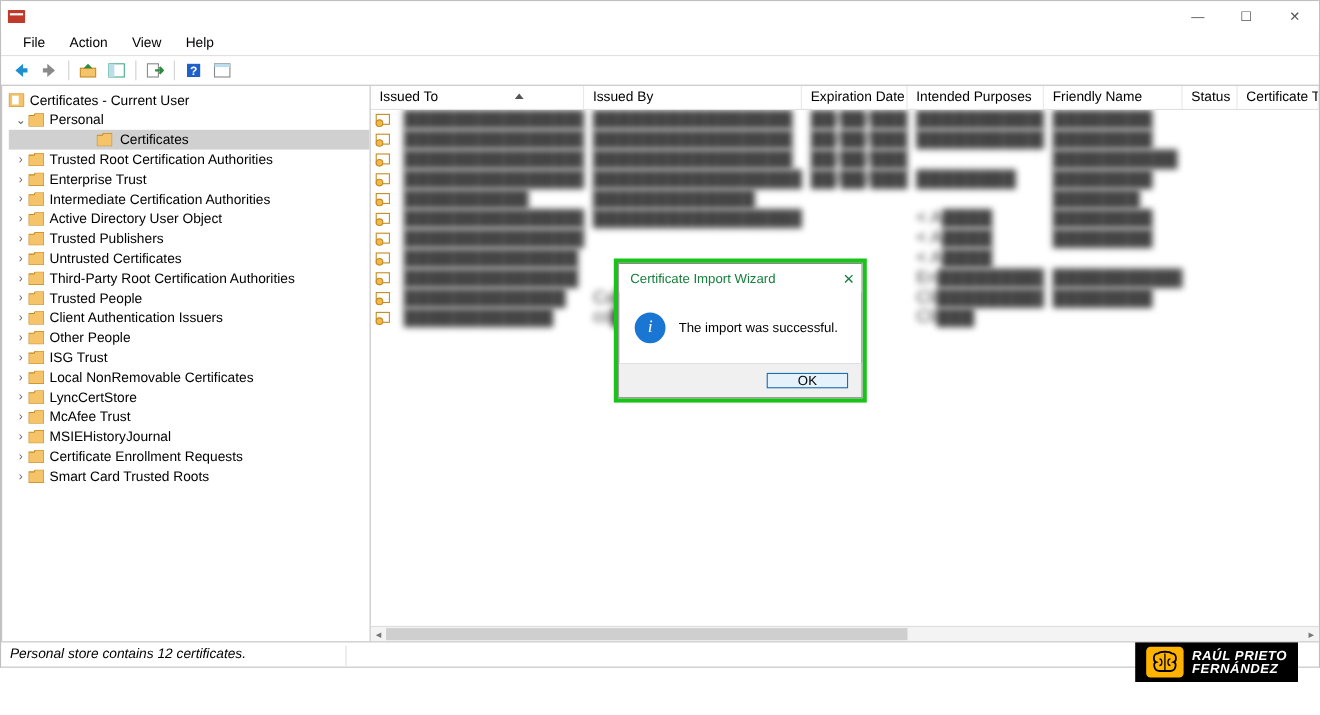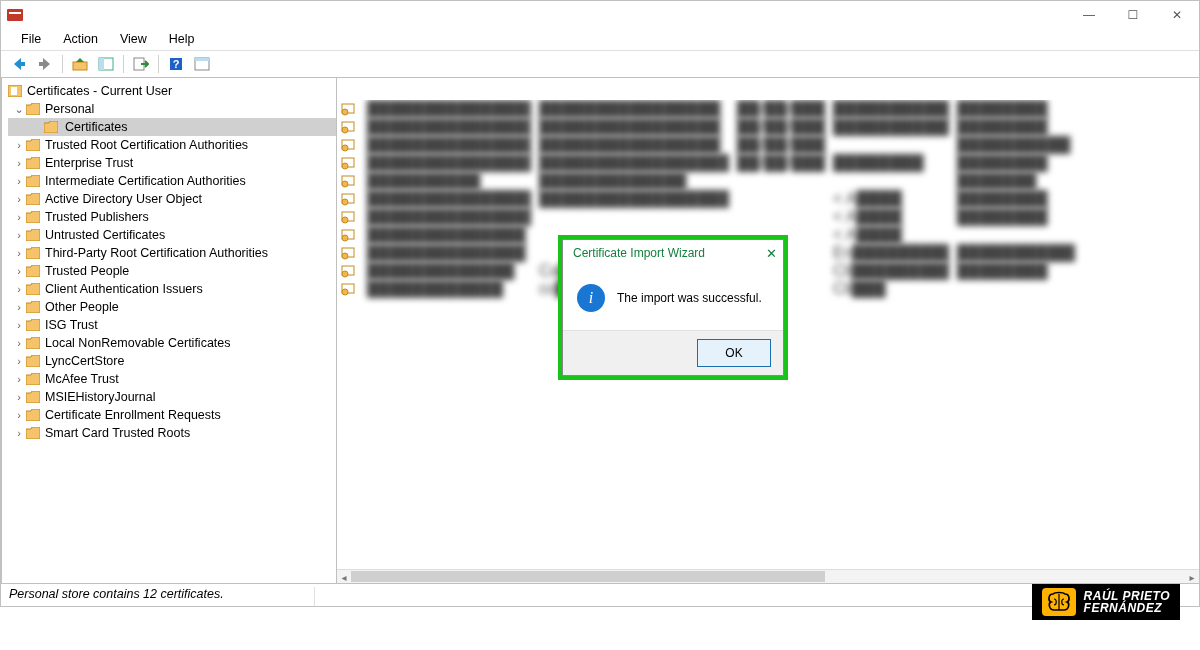--- a/index.html
+++ b/index.html
@@ -17,21 +17,21 @@
   .tbtn { width:24px; height:24px; display:flex; align-items:center; justify-content:center; }
   .tbtn svg { width:16px; height:16px; }
   .tsep { width:1px; height:18px; background:#d0d0d0; margin:0 3px; }
   .content { display:flex; height:505px; }
   .tree { width:335px; border-right:1px solid #c0c0c0; padding:4px 0 0 6px; font-size:12.5px; color:#000; overflow:hidden; }
   .tree-row { display:flex; align-items:center; height:18px; white-space:nowrap; }
   .tree-row .pad { display:inline-block; }
   .exp { width:14px; text-align:center; color:#666; font-size:11px; }
   .fld { width:16px; height:14px; margin-right:3px; display:inline-flex; align-items:center; }
   .fld svg { width:14px; height:12px; }
-  .tree .sel { background:#d0d0d0; }
+  .tree .sel { background:#d0d0d0;padding-left:44px; }
   .tree .sel .lbl { padding:0 2px; }
   .list { flex:1; position:relative; overflow:hidden; }
   .list-head { display:flex; height:22px; border-bottom:1px solid #e0e0e0; font-size:12.5px; color:#000; background:#fff; user-select:none; }
   .lh { padding:3px 8px 0 8px; border-right:1px solid #e8e8e8; white-space:nowrap; overflow:hidden; }
   .lh.sort::after { content:""; display:inline-block; margin-left:70px; border-left:4px solid transparent; border-right:4px solid transparent; border-bottom:5px solid #555; vertical-align:2px; }
   .list-body { position:absolute; top:22px; left:0; right:0; bottom:14px; overflow:hidden; }
   .row { display:flex; align-items:center; height:18px; }
   .cell { overflow:hidden; white-space:nowrap; padding-left:8px; }
   .rowicon { width:22px; display:flex; align-items:center; justify-content:center; }
   .rowicon svg { width:14px; height:14px; }
@@ -43,21 +43,21 @@
   .status .cell-status { border-right:1px solid #e0e0e0; padding-right:90px;font-style:italic; }
   .big-left-border { border-left:1px solid #c0c0c0; }
 
   .dialog-wrap { position:absolute; left:558px; top:235px; width:230px; border:4px solid #1ac31a; }
   .dialog { background:#fff; border:1px solid #888; }
   .dlg-title { height:26px; display:flex; align-items:center; padding:0 6px 0 10px; font-size:12px; color:#15803d; background:#fff; }
   .dlg-title .gap { flex:1; }
   .dlg-body { padding:18px 10px 18px 14px; display:flex; align-items:center; gap:12px; font-size:12px; }
   .info-icon { width:28px; height:28px; border-radius:50%; background:#1976d2; color:#fff; display:flex; align-items:center; justify-content:center; font-family:Georgia,serif; font-style:italic; font-size:16px; }
   .dlg-foot { background:#f0f0f0; padding:8px 12px; display:flex; justify-content:flex-end; border-top:1px solid #e0e0e0; }
-  .ok-btn { width:74px; height:28px; border:1px solid #1a6fb0; background:#e5f1fb; font-size:12px; display:flex; align-items:center; justify-content:center; }
+  .ok-btn { width:74px; height:14px; border:1px solid #1a6fb0; background:#e5f1fb; font-size:12px; display:flex; align-items:center; justify-content:center; }
 
   .watermark { position:absolute; right:20px; bottom:30px; background:#000; color:#fff; display:flex; align-items:center; gap:8px; padding:4px 10px; font-weight:bold; font-style:italic; }
   .watermark .brain { width:34px; height:28px; background:#ffb300; border-radius:4px; display:flex; align-items:center; justify-content:center; }
   .watermark .brain svg { width:26px; height:22px; }
   .watermark .txt { display:flex; flex-direction:column; font-size:12px; line-height:12px; letter-spacing:.5px; }
 </style>
 </head>
 <body>
 
 <div class="window">
@@ -331,20 +331,29 @@
               <svg viewBox="0 0 14 12">
                 <path d="M0 2 L5 2 L6 0 L14 0 L14 12 L0 12 Z" fill="#f5c36a" stroke="#c58a1e"></path>
               </svg>
             </span>
             <span class="lbl">Smart Card Trusted Roots</span>
           </div>
         </div>
     </div>
 
     <div class="list">
+      <div class="list-head">
+        <div class="lh sort" style="width:194px">Issued To</div>
+        <div class="lh" style="width:198px">Issued By</div>
+        <div class="lh" style="width:96px">Expiration Date</div>
+        <div class="lh" style="width:124px">Intended Purposes</div>
+        <div class="lh" style="width:126px">Friendly Name</div>
+        <div class="lh" style="width:50px">Status</div>
+        <div class="lh" style="flex:1">Certificate Tem...</div>
+      </div>
       <div class="list-body" id="list-body">
           <div class="row">
             <div class="rowicon">
               <svg viewBox="0 0 14 14">
                 <rect x="1" y="2" width="12" height="9" fill="#fff" stroke="#c58a1e"></rect>
                 <circle cx="4" cy="10" r="3" fill="#f2b84b" stroke="#c58a1e"></circle>
               </svg>
             </div>
             <div class="cell blur" style="width:172px">████████████████</div>
             <div class="cell blur" style="width:198px">████████████████</div>

